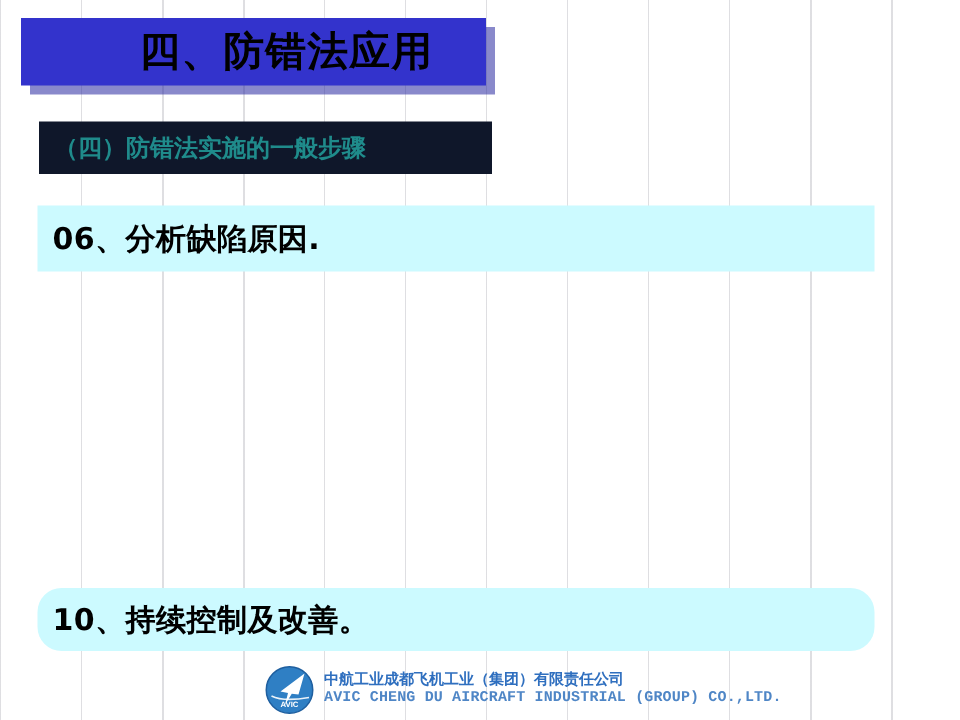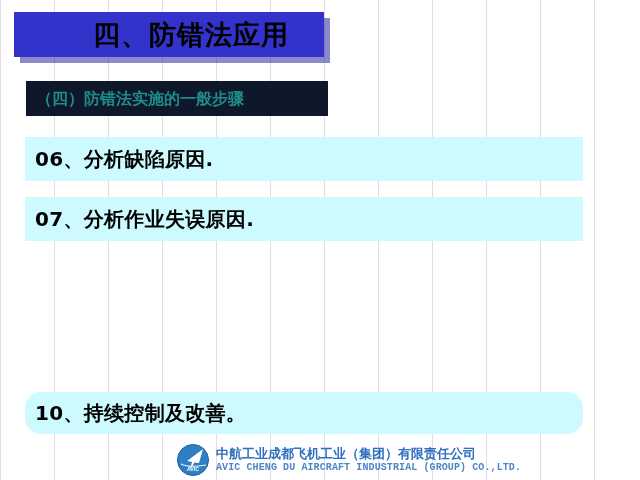--- a/index.html
+++ b/index.html
@@ -128,21 +128,21 @@
     position: relative;
   }
   #footer-text {
     display: flex;
     flex-direction: column;
     justify-content: center;
     line-height: 1.05;
   }
   .footer-cn {
     font-family: "DejaVu Sans", "Liberation Sans", sans-serif;
-    font-size: 13px;
+    font-size: 10px;
     font-weight: bold;
     color: #2f6fbf;
     white-space: nowrap;
     letter-spacing: 0px;
   }
   .footer-en {
     font-family: Liberation Mono, monospace;
     font-size: 10px;
     font-weight: bold;
     color: #4f86c6;
@@ -163,23 +163,20 @@
   </div>
 
   <div id="subtitle-box">
     <span class="subtitle-text">（四）防错法实施的一般步骤</span>
   </div>
 
   <div class="step-row" id="step-row-0">
     <span class="step-text">06、分析缺陷原因.</span>
   </div>
 
-  <div class="step-row" id="step-row-1">
-    <span class="step-text">07、分析作业失误原因.</span>
-  </div>
 
 
 
   <div class="step-row" id="step-row-4">
     <span class="step-text">10、持续控制及改善。</span>
   </div>
 
   <div id="footer">
 
     <div id="footer-logo">

